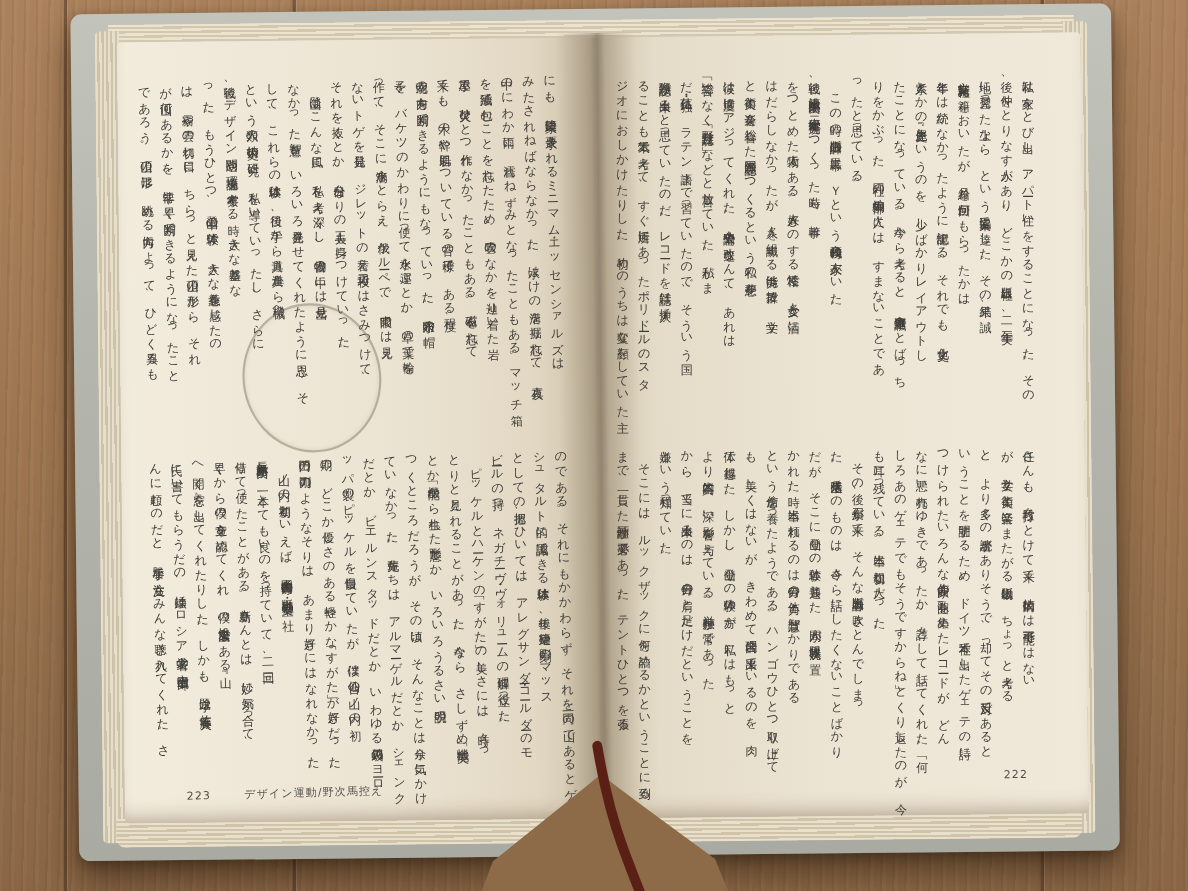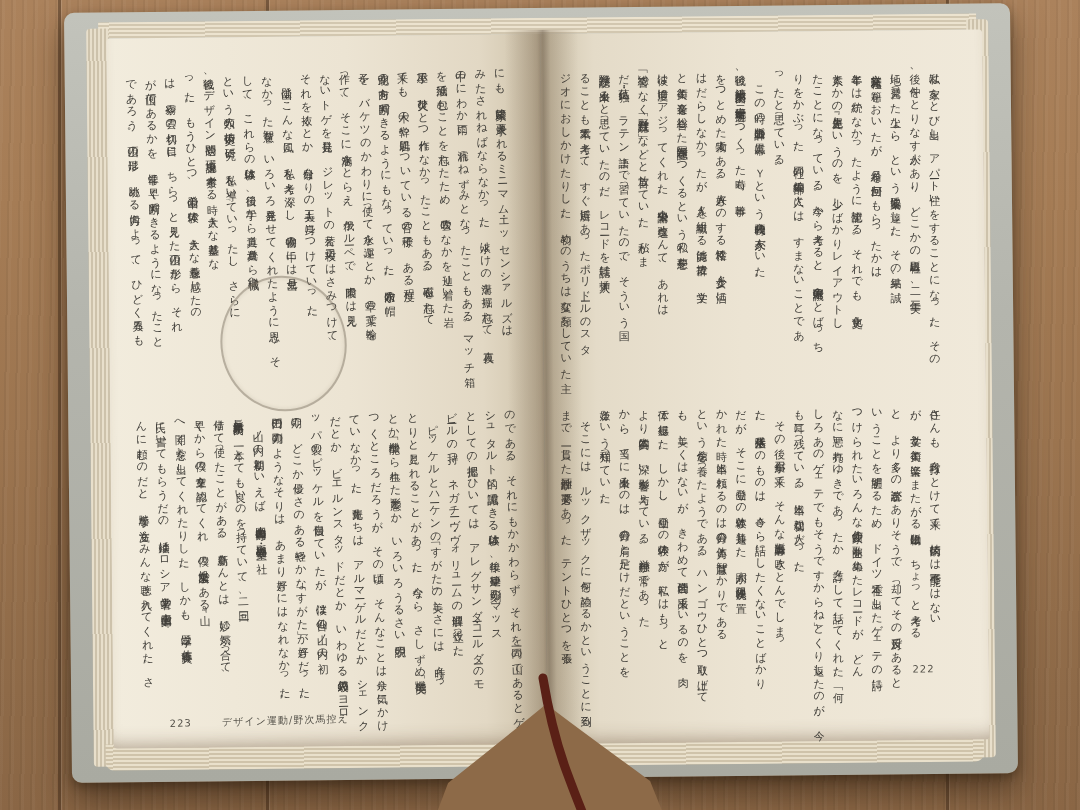--- a/index.html
+++ b/index.html
@@ -47,21 +47,21 @@
     color:#3f3d38;text-align:left;}
   .vcol{}
   .lp-top{left:16px;top:30px;}
   .lp-bot{left:16px;top:372px;}
   .rp-top{left:8px;top:34px;}
   .rp-bot{left:8px;top:370px;}
 
   .footer{position:absolute;font-size:10px;color:#55524a;letter-spacing:1px;}
   .footer .num{margin-right:26px;}
   .lp-footer{left:50px;top:676px;}
-  .rp-footer{left:368px;top:632px;}
+  .rp-footer{left:368px;top:668px;}
 
   .pencil-circle{position:absolute;left:112px;top:238px;width:122px;height:132px;
     border:2px solid rgba(128,118,102,0.5);border-radius:50%;transform:rotate(-9deg);
     box-shadow:inset 0 0 4px rgba(128,118,102,0.2);}
 
   
   .bottom-svg{position:absolute;left:362px;top:652px;width:230px;height:158px;overflow:visible;}
 </style>
 </head>
 <body>

